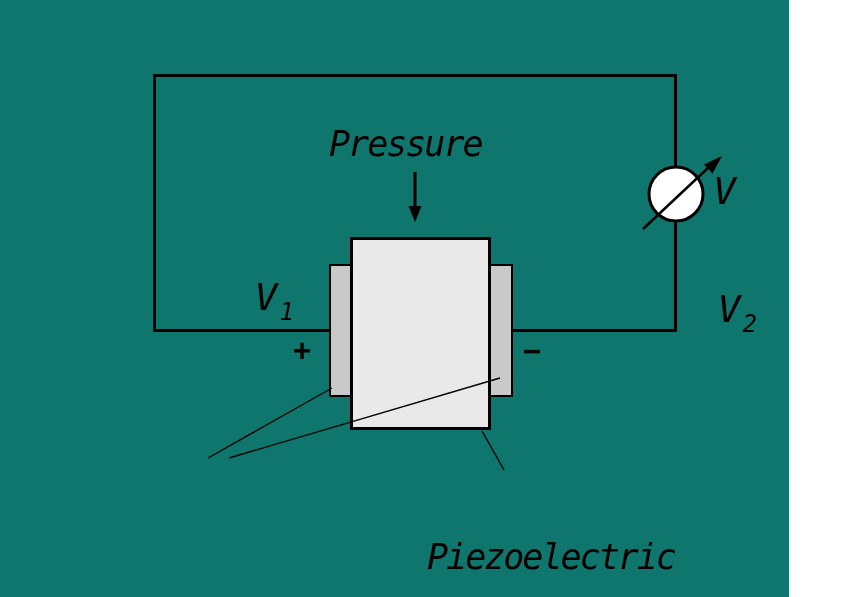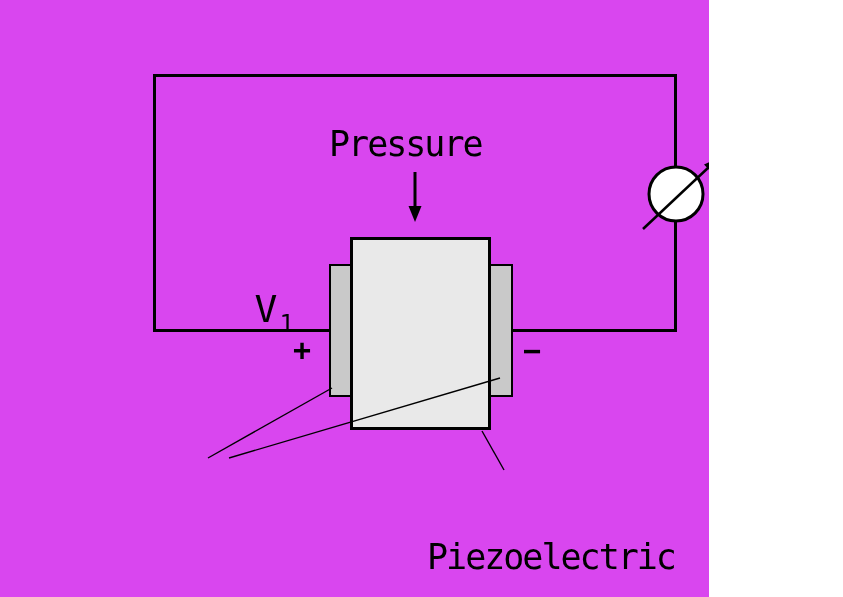--- a/index.html
+++ b/index.html
@@ -2,26 +2,27 @@
 <html><head>
 <meta charset="utf-8">
 <style>
   html, body {
     margin: 0;
     padding: 0;
     background: #ffffff;
   }
   .stage {
     position: relative;
-    width: 709px;
+    width: 789px;
     height: 597px;
-    background: #d946ef;
+    background: #0f766e;
     overflow: hidden;
     font-family: "DejaVu Sans Mono", "Liberation Mono", monospace;
     color: #000000;
+    font-style: italic;
   }
   .stage svg {
     position: absolute;
     left: 0;
     top: 0;
   }
   .lbl {
     position: absolute;
     line-height: 1;
     white-space: pre;
@@ -77,24 +78,27 @@
       </g>
     </g>
 
     <line x1="208" y1="458" x2="332" y2="388" stroke="#000000" stroke-width="1.4"></line>
     <line x1="229" y1="458" x2="500" y2="378" stroke="#000000" stroke-width="1.4"></line>
     <line x1="482" y1="431" x2="504" y2="470" stroke="#000000" stroke-width="1.4"></line>
   </svg>
 
   <div class="lbl diagram-text" style="left:329px; top:127px;">Pressure</div>
 
-  <div class="lbl vtext" style="left:163px; top:252px;">
+  <div class="lbl vtext" style="left:163px; top:240px;">
     <span>V</span><span class="sub">1</span>
   </div>
 
+  <div class="lbl vtext" style="left:626px; top:252px;">
+    <span>V</span><span class="sub">2</span>
+  </div>
 
   <div class="lbl vtext" style="left:713px; top:172px;">V</div>
 
   <div class="lbl sign" style="left:293px; top:335px;">+</div>
 
   <div class="lbl sign" style="left:523px; top:336px;">−</div>
 
 
   <div class="lbl diagram-text two-line" style="left:427px; top:464px;">
     <div>Piezoelectric</div>

